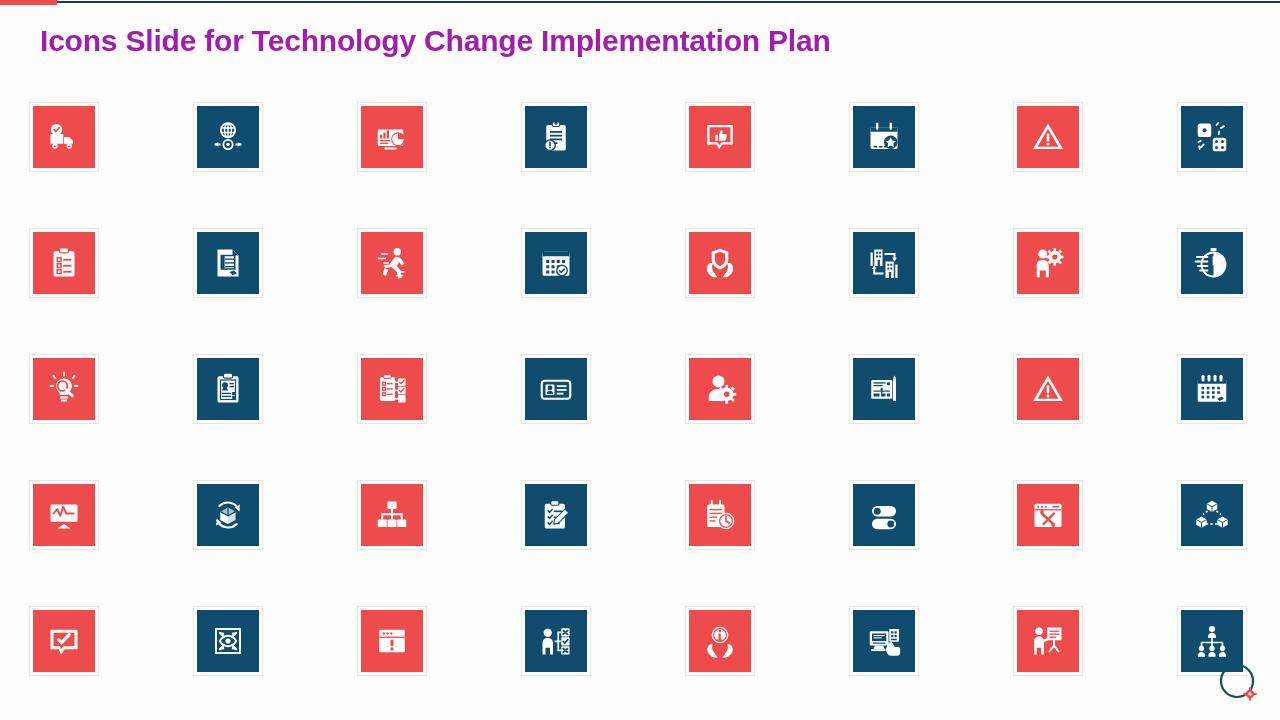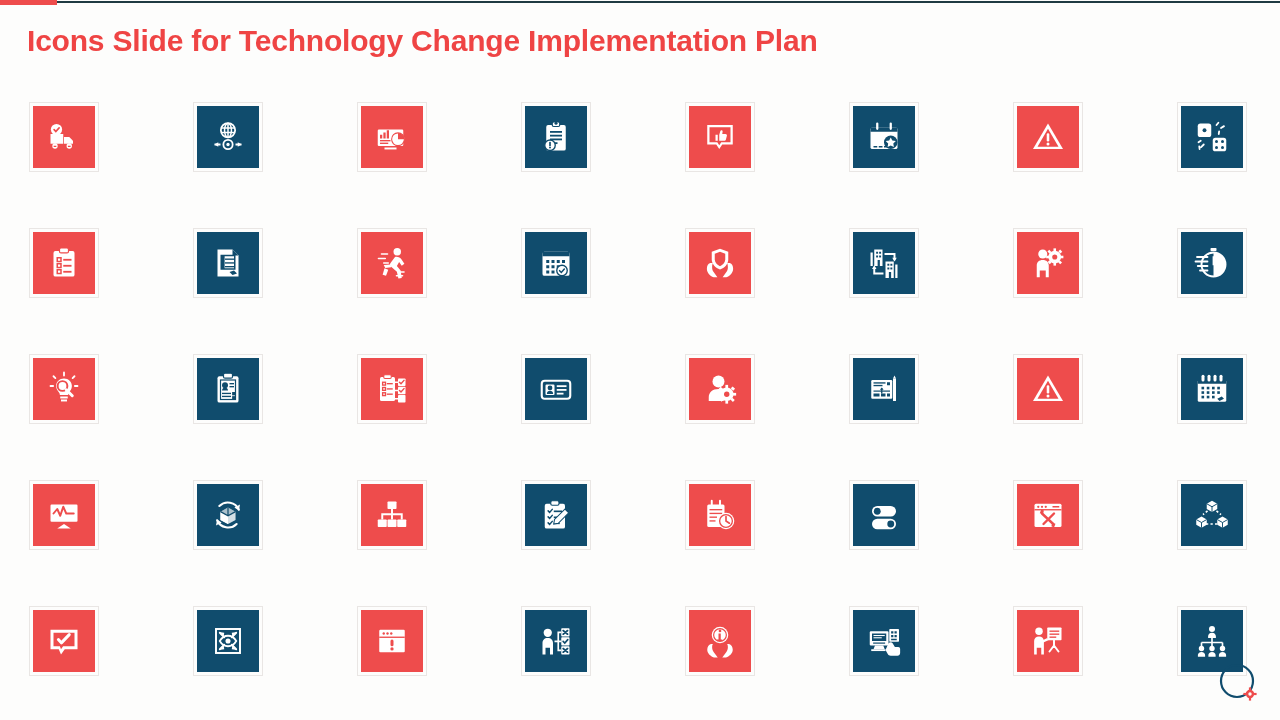--- a/index.html
+++ b/index.html
@@ -20,25 +20,25 @@
     position: absolute; top: 0; left: 0;
     width: 1280px; height: 5px;
     display: flex;
   }
   .topbar-red   { width: 57px;  height: 100%; background: #ee4c4c; }
   .topbar-dark  { flex: 1 1 auto; height: 2px; margin-top: 1px; background: #1f3b42; }
 
   
   .title {
     position: absolute;
-    left: 27px; top: 24px;
+    left: 40px; top: 24px;
     font-size: 30px;
     font-weight: bold;
     letter-spacing: -0.2px;
-    color: #ef4444;
+    color: #a21caf;
     white-space: nowrap;
     font-family: "Liberation Sans", sans-serif;
   }
 
   
   .grid {
     position: absolute;
     left: 30px; top: 103px;
     width: 1222px;
     display: grid;

